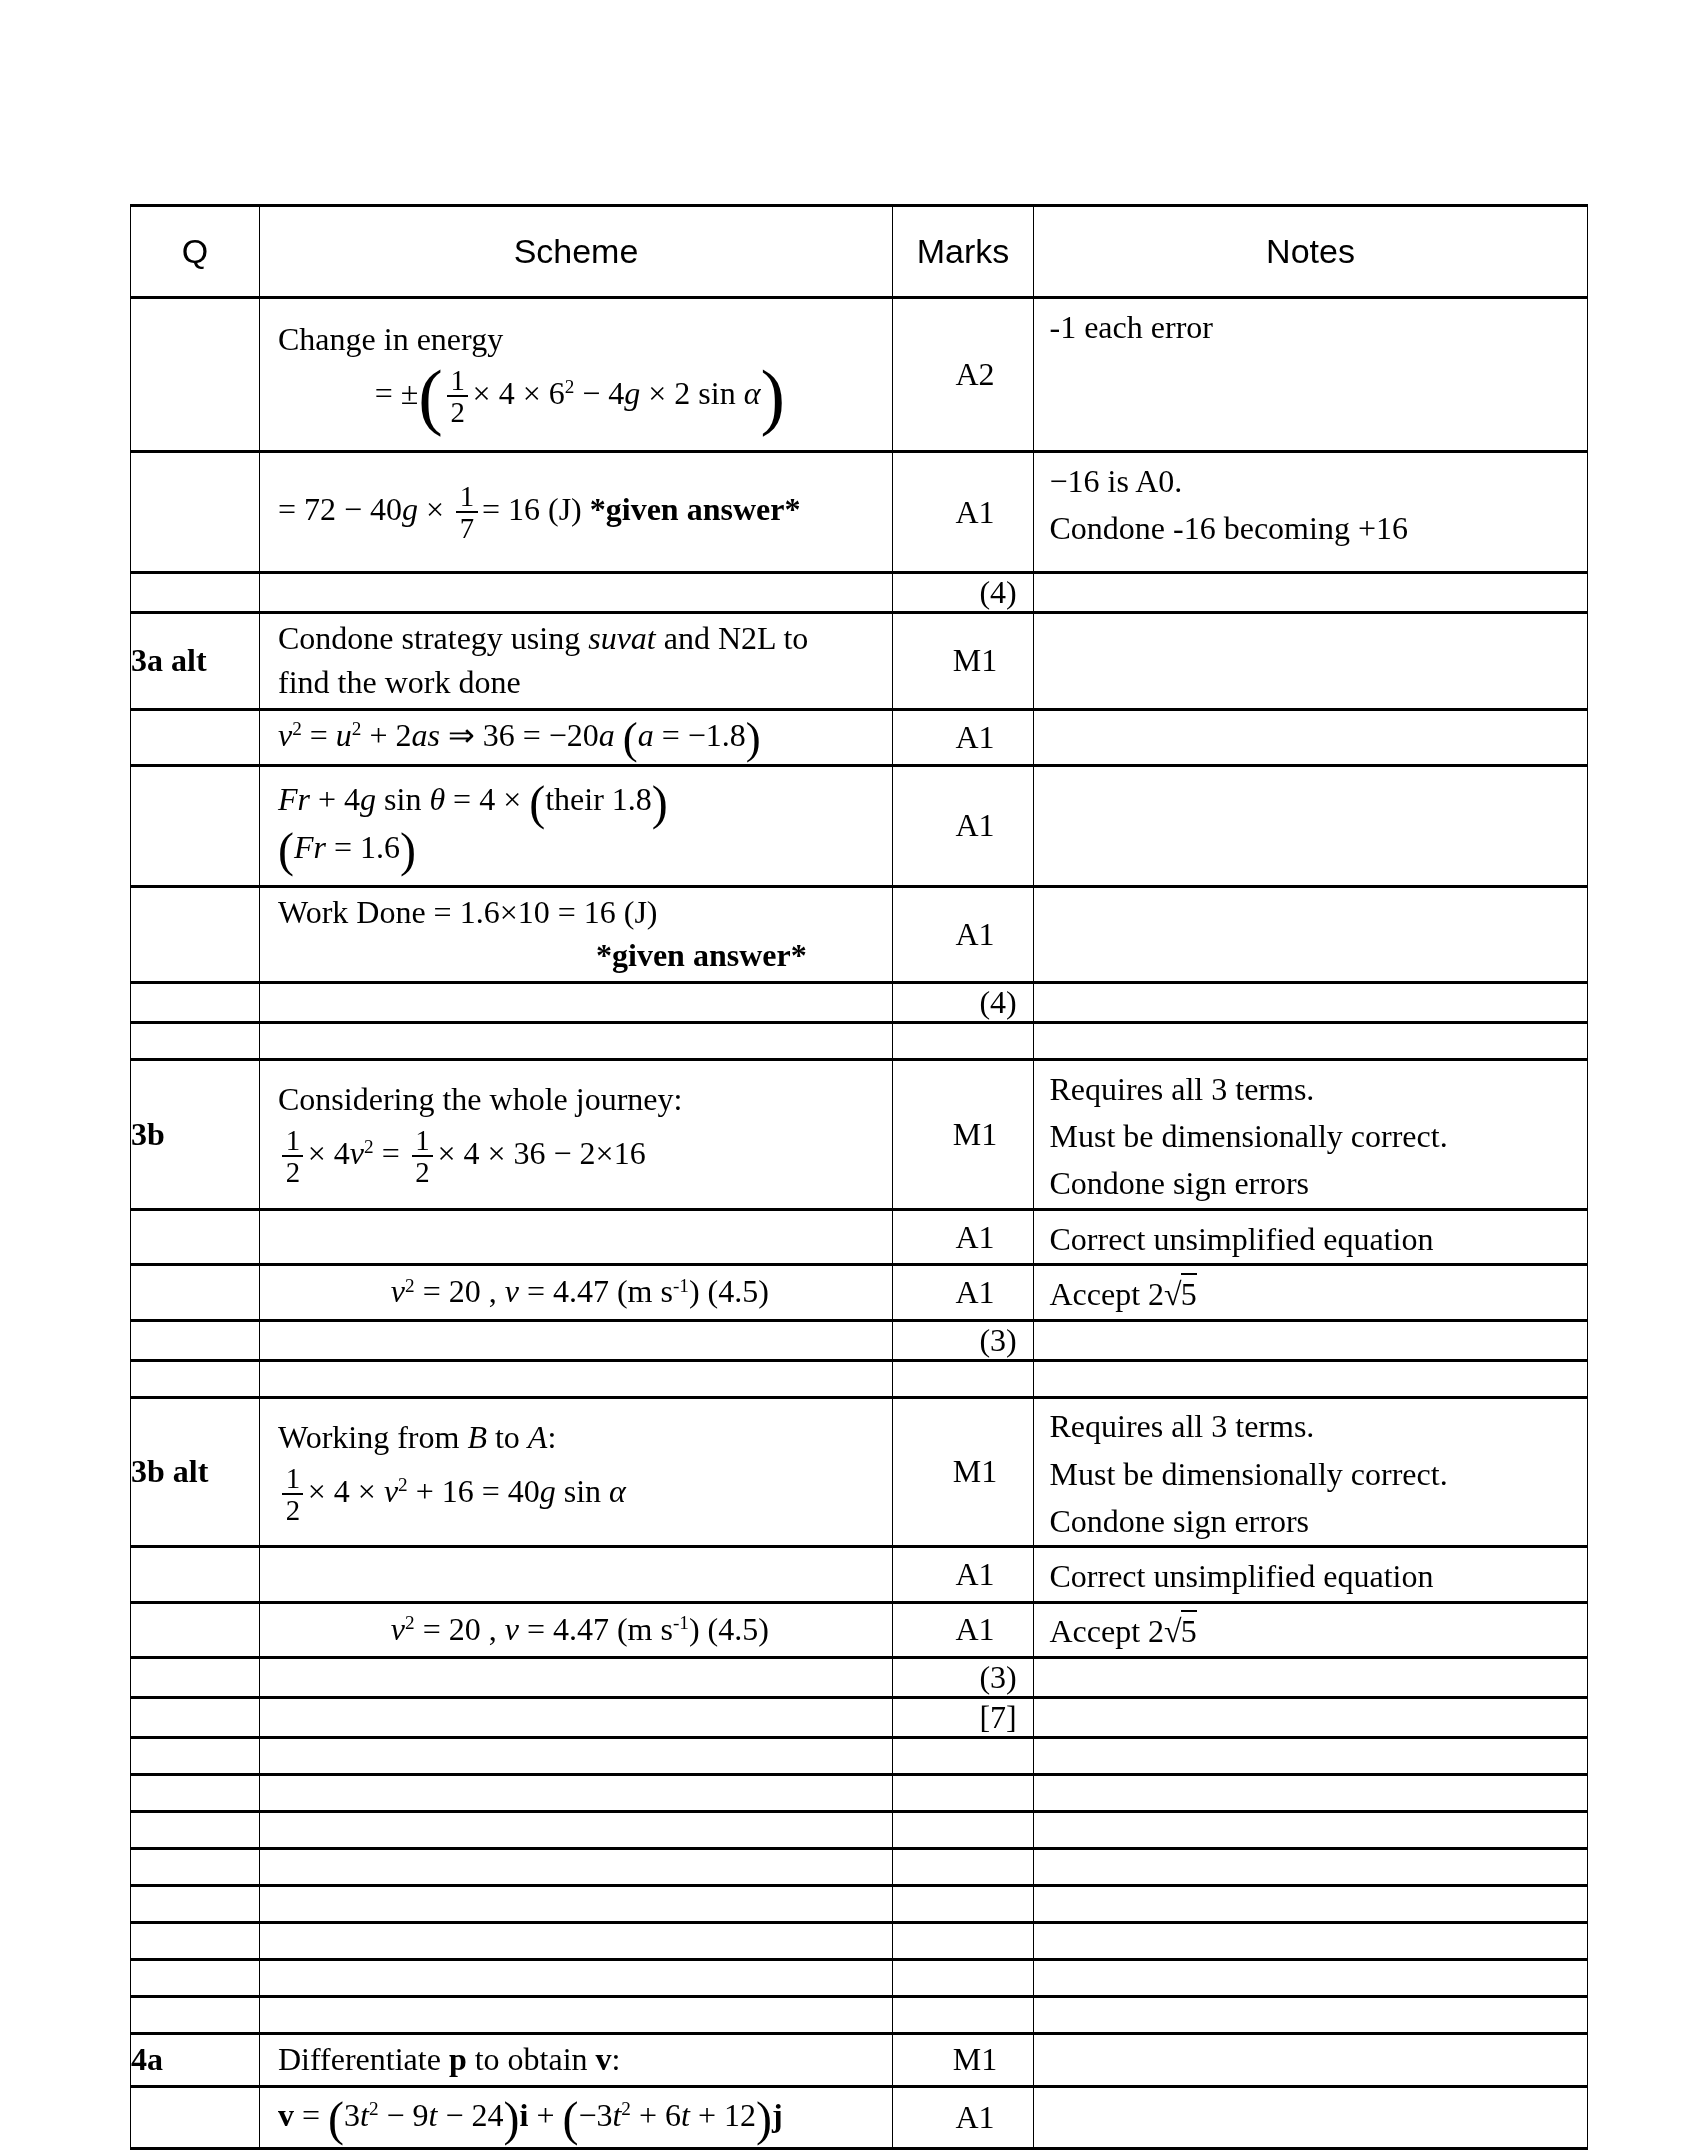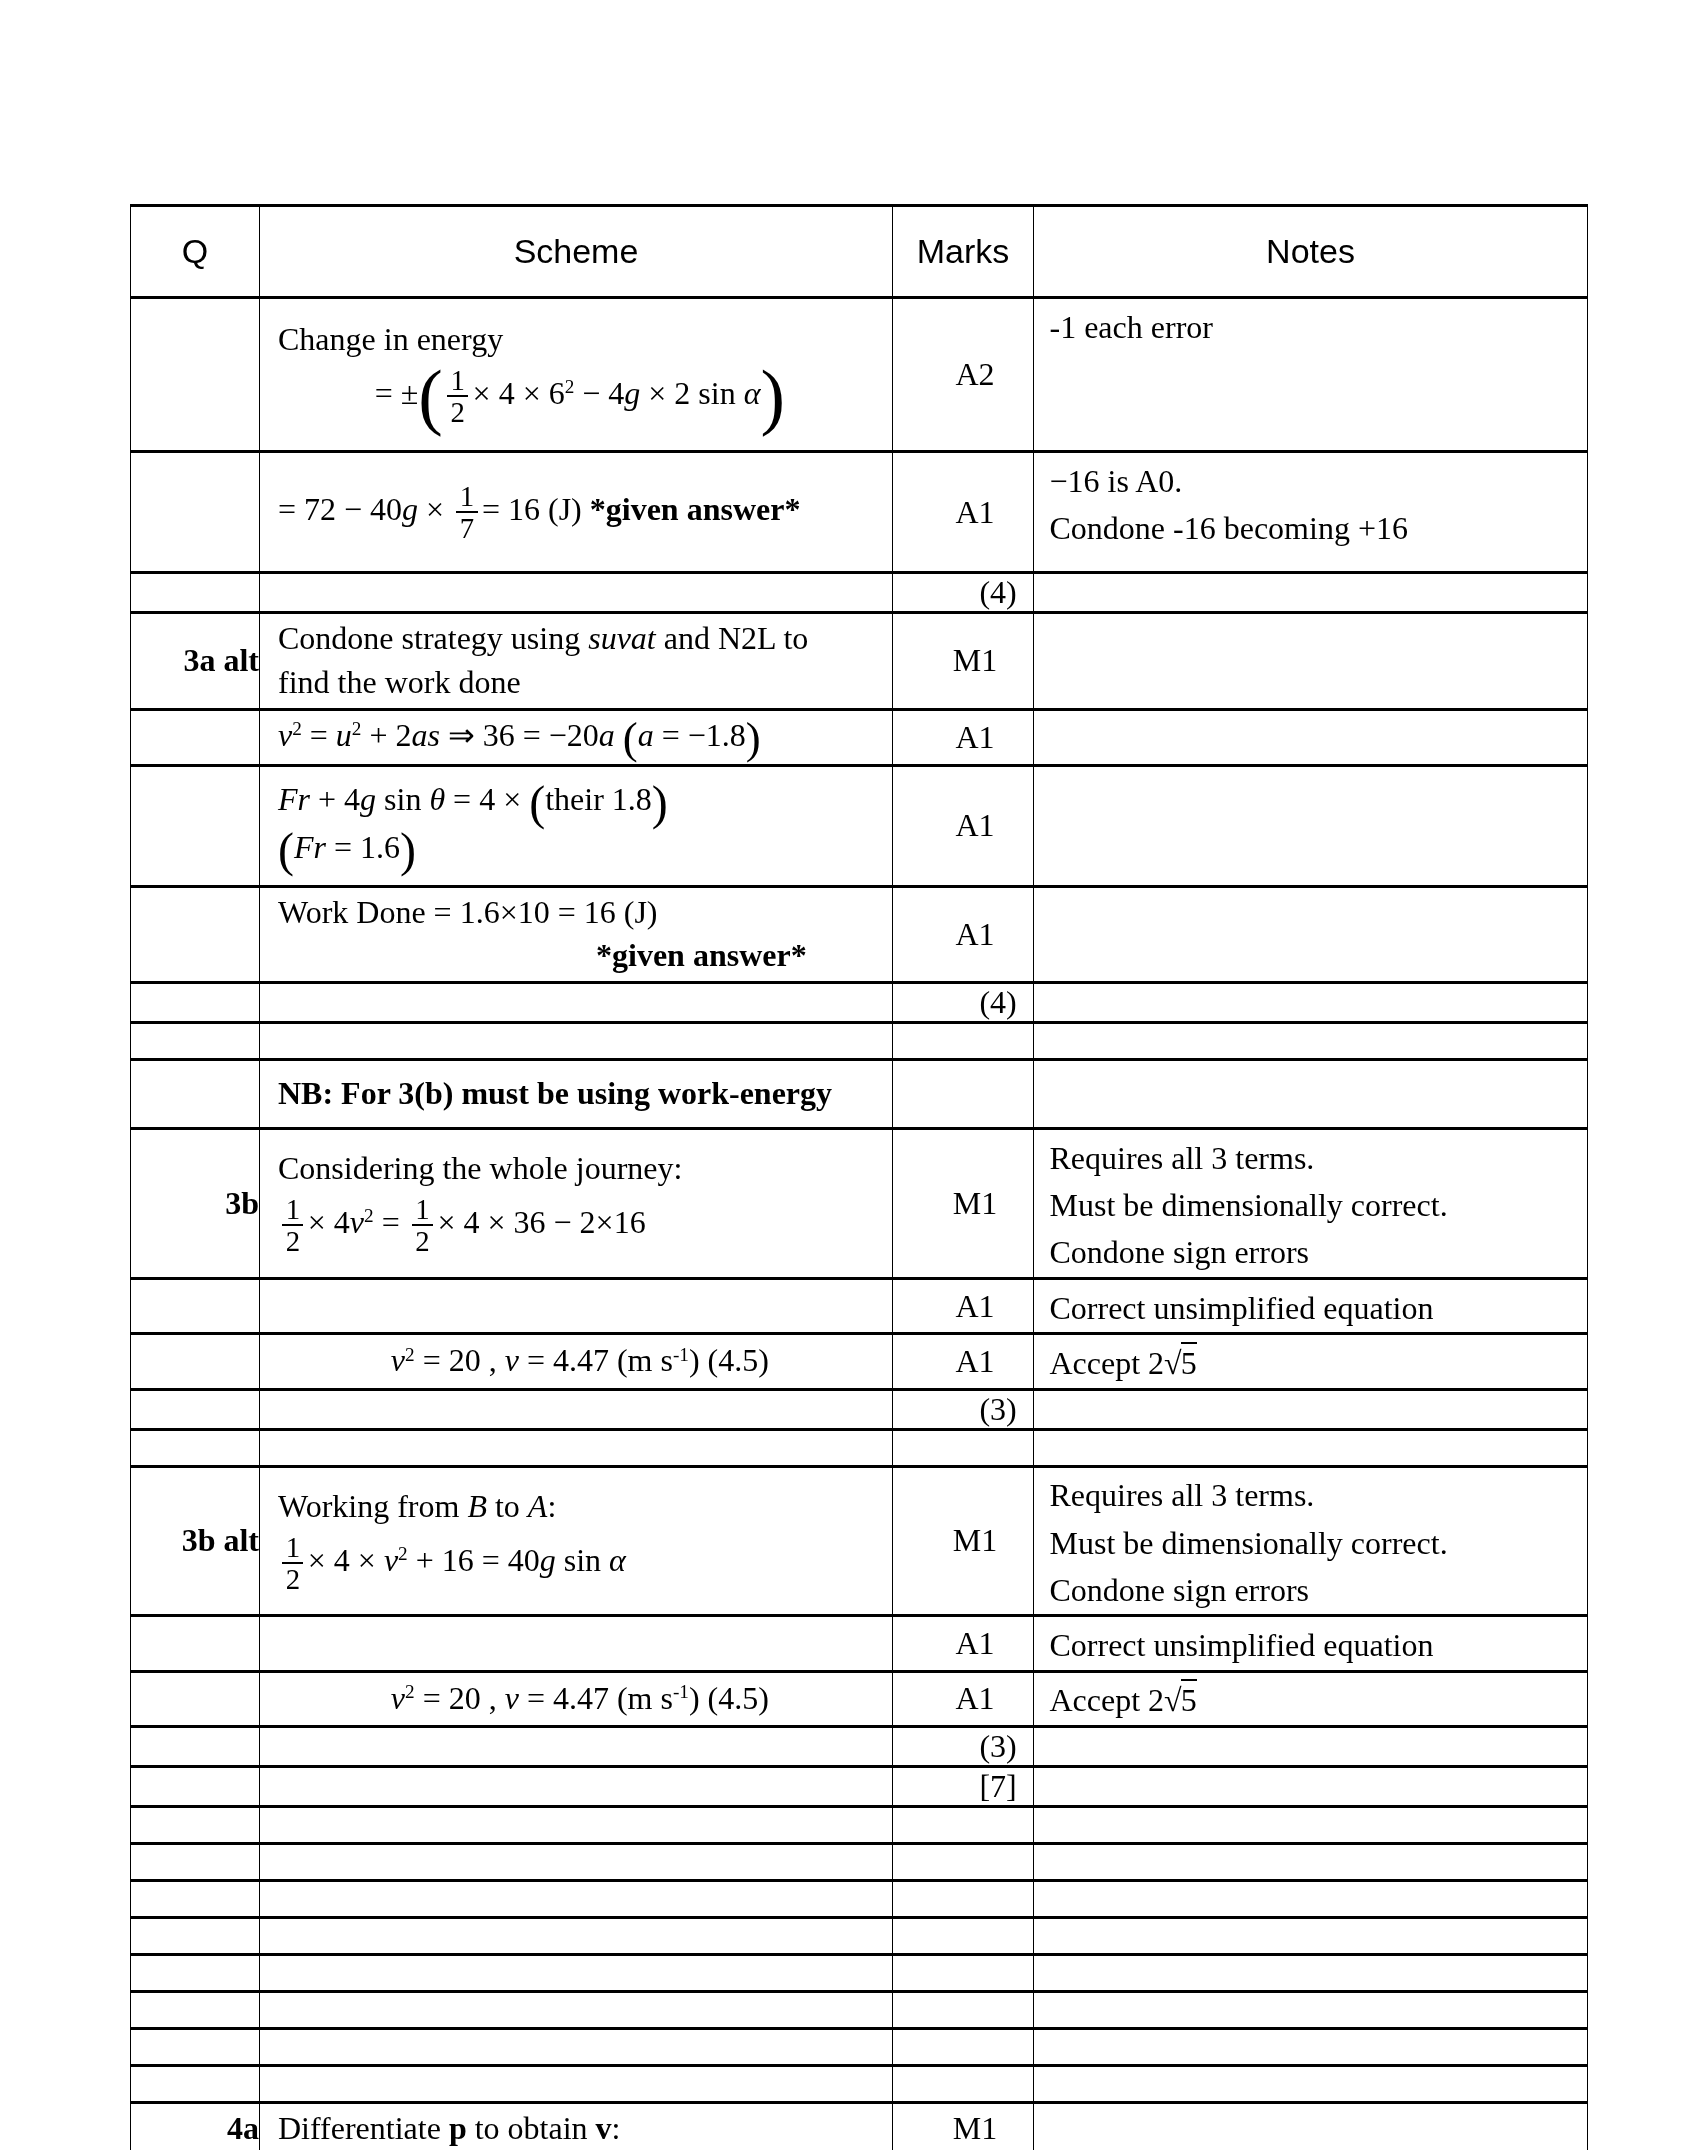--- a/index.html
+++ b/index.html
@@ -23,21 +23,21 @@
     border-top-width:3px;border-bottom-width:3px;
     padding:0;box-sizing:border-box;
   }
   th{
     height:92px;
     font-family:"Liberation Sans","DejaVu Sans",sans-serif;
     font-weight:400;font-size:34px;
     text-align:center;vertical-align:middle;
   }
   td{font-size:32px;}
-  td.qcell{font-weight:700;text-align:right;vertical-align:middle;}
+  td.qcell{font-weight:700;text-align:left;vertical-align:middle;}
   td.scell{vertical-align:middle;padding:6px 10.3px 6px 18px;}
   .ln{line-height:1.18;font-family:Liberation Serif, serif;}
   .ln + .ln{margin-top:6px;}
   .ln.c{text-align:center;}
   td.mcell{vertical-align:middle;padding-left:24px;text-align:center;}
   td.mcell.total{text-align:right;padding-right:16.3px;padding-left:0;}
   td.ncell{vertical-align:top;padding:7.7px 8.6px 4.3px 15.5px;line-height:1.26;}
   .nln + .nln{margin-top:7px;}
   .it{font-style:italic;}
   .bd{font-weight:700;}
@@ -140,28 +140,20 @@
         <td class="scell"></td>
         <td class="mcell total">(4)</td>
         <td class="ncell"></td>
       </tr>
       <tr style="height: 37px;">
         <td class="qcell"></td>
         <td class="scell"></td>
         <td class="mcell"></td>
         <td class="ncell"></td>
       </tr>
-      <tr style="height: 69px;">
-        <td class="qcell"></td>
-        <td class="scell">
-          <div class="ln"><span class="bd">NB: For 3(b) must be using work-energy</span></div>
-        </td>
-        <td class="mcell"></td>
-        <td class="ncell"></td>
-      </tr>
       <tr style="height: 135px;">
         <td class="qcell">3b</td>
         <td class="scell">
           <div class="ln"><span>Considering the whole journey:</span></div>
           <div class="ln"><span class="frac"><span class="fn">1</span><span class="fd">2</span></span><span>× 4</span><span class="it">v</span><sup class="sup">2</sup><span> = </span><span class="frac"><span class="fn">1</span><span class="fd">2</span></span><span>× 4 × 36 − 2×16</span></div>
         </td>
         <td class="mcell">M1</td>
         <td class="ncell">
           <div class="nln"><span>Requires all 3 terms.</span></div>
           <div class="nln"><span>Must be dimensionally correct.</span></div>

